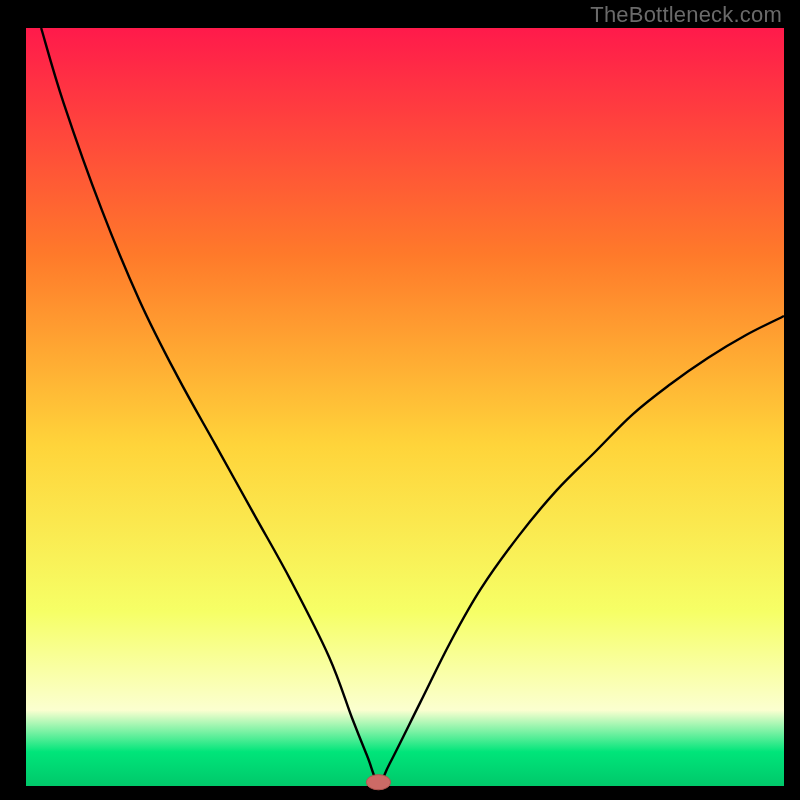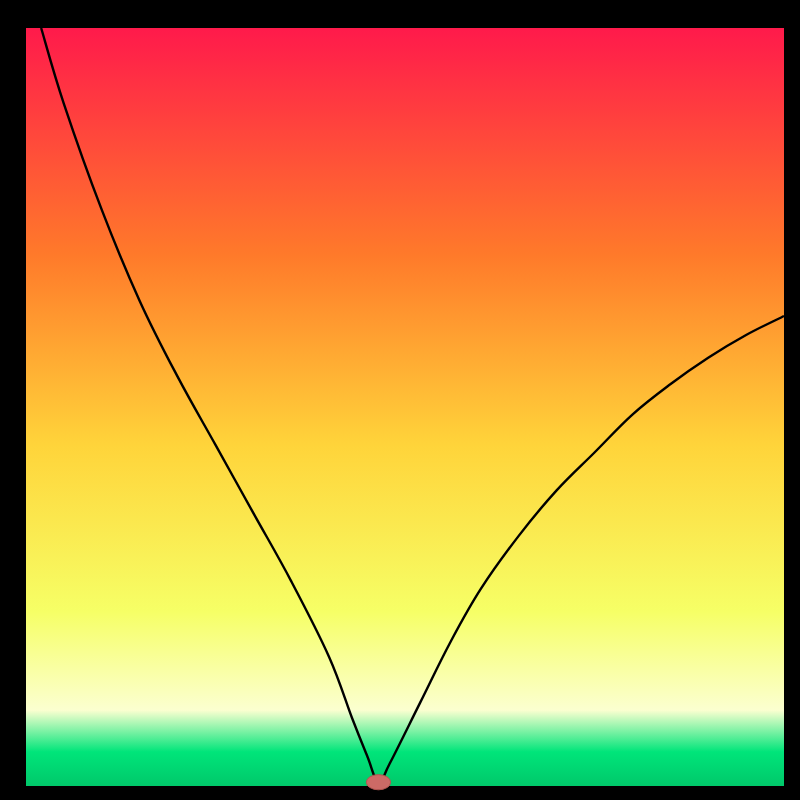--- a/index.html
+++ b/index.html
@@ -30,20 +30,21 @@
   svg {
     position: absolute;
     top: 0;
     left: 0;
   }
 </style>
 </head>
 <body>
 <div class="frame">
 
+<div class="watermark">TheBottleneck.com</div>
 
 <svg id="chart-svg" width="800" height="800" viewBox="0 0 800 800">
   <defs>
     <linearGradient id="bg-grad" x1="0" y1="0" x2="0" y2="1">
           <stop offset="0%" stop-color="#ff1a4b"></stop>
           <stop offset="30%" stop-color="#ff7a2a"></stop>
           <stop offset="55.00000000000001%" stop-color="#ffd43a"></stop>
           <stop offset="77%" stop-color="#f6ff66"></stop>
           <stop offset="90%" stop-color="#fbffd0"></stop>
           <stop offset="95.5%" stop-color="#00e57a"></stop>

